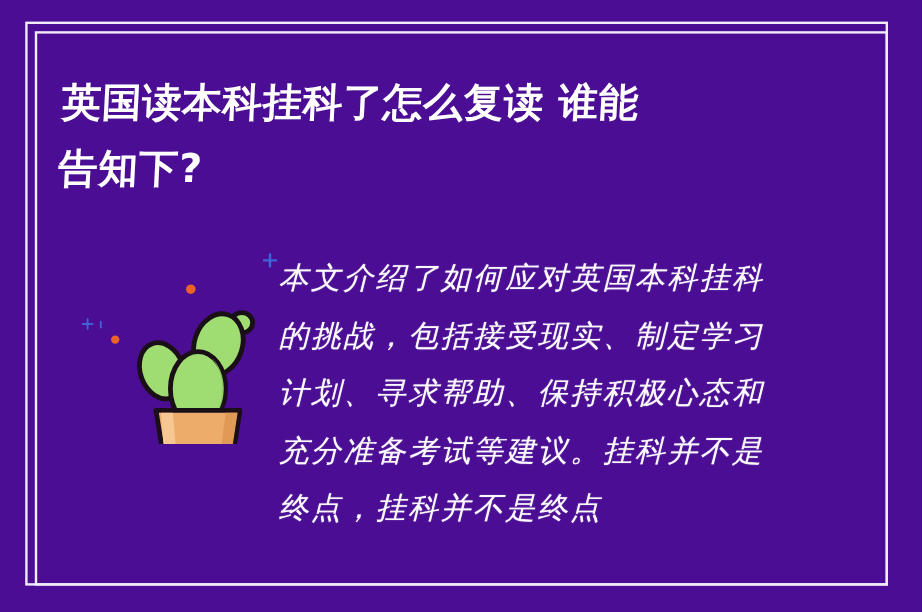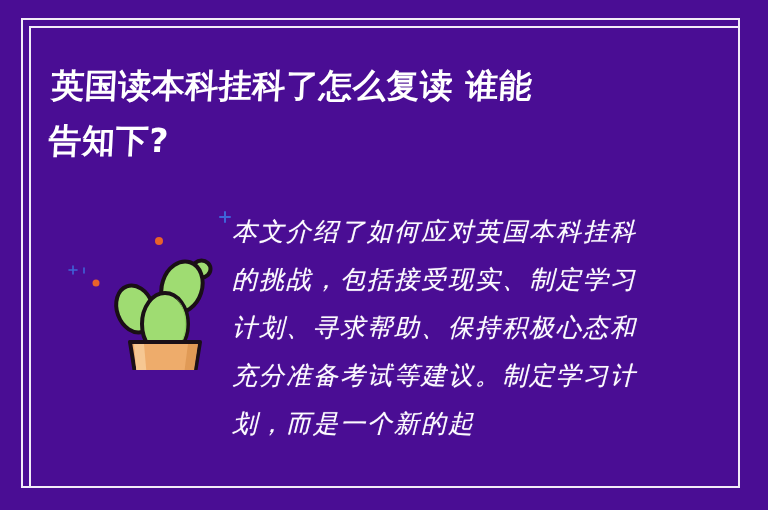--- a/index.html
+++ b/index.html
@@ -115,15 +115,15 @@
       <path d="M76 154 L86 154 L90 200 L80 200 Z" fill="#f6c792"></path>
       <path d="M130 154 L140 154 L133 200 L124 200 Z" fill="#e09a56"></path>
 
       <rect x="68" y="200" width="78" height="16" rx="4" fill="#d19b55" stroke="#1a0f16" stroke-width="4"></rect>
       <rect x="73" y="203" width="10" height="10" rx="2" fill="#e2b478"></rect>
 
       <line x1="10" y1="218" x2="170" y2="218" stroke="#1a0f16" stroke-width="3.5" stroke-linecap="round"></line>
     </svg>
   </div>
 
-  <div class="body-text">本文介绍了如何应对英国本科挂科的挑战，包括接受现实、制定学习计划、寻求帮助、保持积极心态和充分准备考试等建议。制定学习计划，而是一个新的起</div>
+  <div class="body-text">本文介绍了如何应对英国本科挂科的挑战，包括接受现实、制定学习计划、寻求帮助、保持积极心态和充分准备考试等建议。挂科并不是终点，挂科并不是终点</div>
 
 </div>
 
 </body></html>

